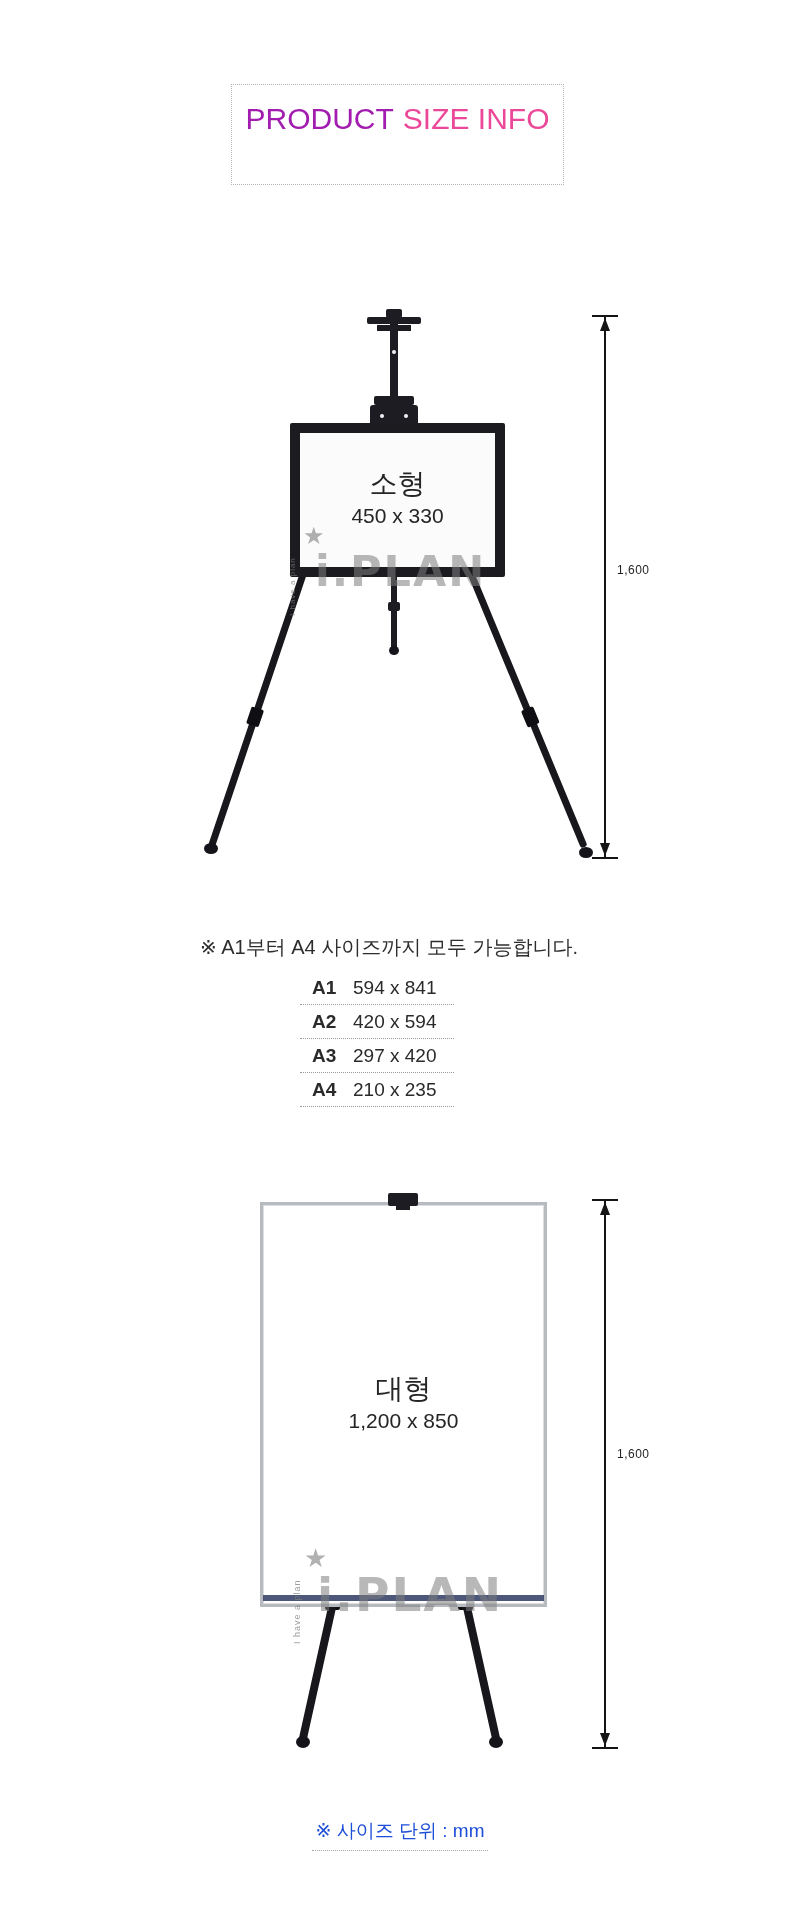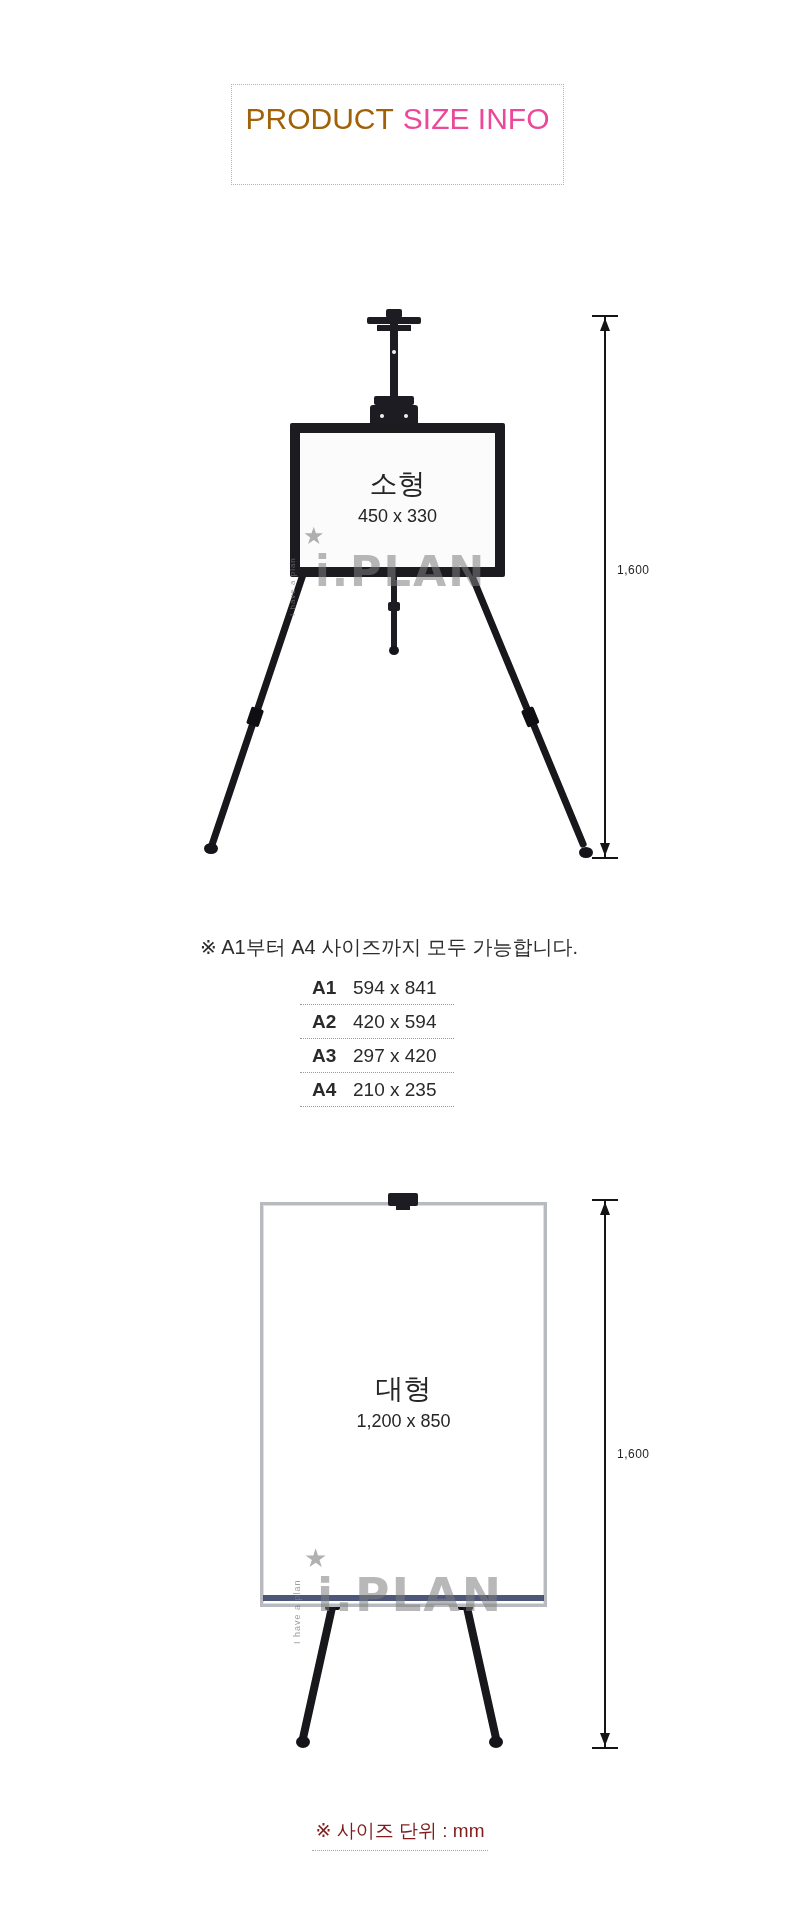--- a/index.html
+++ b/index.html
@@ -2,48 +2,48 @@
 <html><head>
 <meta charset="utf-8">
 <style>
   html,body{margin:0;padding:0;background:#fff;}
   .page{position:relative;width:800px;height:1920px;background:#ffffff;overflow:hidden;
         font-family:"Liberation Sans","DejaVu Sans",sans-serif;color:#2e2e2e;}
   .abs{position:absolute;}
   
   .header-box{border:1px dotted #b3b3b3;text-align:center;background:#fff;}
   .header-title{margin-top:17px;font-size:30px;line-height:34px;letter-spacing:0px;font-weight:500;white-space:nowrap;}
-  .t-gray{color:#a16207;margin-right:9px;}
+  .t-gray{color:#a21caf;margin-right:9px;}
   .t-red{color:#ec4899;}
   .header-sub{margin-top:5px;font-size:19px;line-height:24px;color:#67686b;letter-spacing:1px;}
   
   .blk{background:#1c1c22;position:absolute;}
   .leg{position:absolute;background:#17171c;transform-origin:50% 0;border-radius:3px;}
   .clampbox{position:absolute;background:#0e0e13;border-radius:2px;}
   .foot{position:absolute;background:#14141a;border-radius:50%;}
   .board-small{position:absolute;background:#fbfbfc;border:10px solid #1b1b20;border-radius:2px;
                display:flex;flex-direction:column;align-items:center;justify-content:center;z-index:2;}
   .board-large{position:absolute;background:#ffffff;border:3px solid #b7babe;box-shadow:inset 0 0 0 1px #dcdee1;
                display:flex;flex-direction:column;align-items:center;justify-content:center;z-index:2;}
   .board-label{font-size:28px;color:#252525;text-align:center;line-height:26px;}
-  .board-size{font-size:18px;color:#252525;text-align:left;line-height:26px;margin-top:6px;}
+  .board-size{font-size:21px;color:#252525;text-align:left;line-height:26px;margin-top:6px;}
   .screw{position:absolute;background:#f2f2f2;border-radius:50%;}
   
   .dim-line{position:absolute;width:2px;background:#151515;}
   .dim-cap{position:absolute;width:26px;height:2px;background:#151515;}
   .dim-head-up{position:absolute;width:0;height:0;border-left:5px solid transparent;border-right:5px solid transparent;border-bottom:13px solid #151515;}
   .dim-head-down{position:absolute;width:0;height:0;border-left:5px solid transparent;border-right:5px solid transparent;border-top:13px solid #151515;}
   .dim-label{position:absolute;font-size:12px;color:#1f1f1f;letter-spacing:0.5px;}
   
   .note{position:absolute;left:0;width:778px;text-align:center;font-size:20px;color:#2d2d2d;letter-spacing:0px;}
   .size-table{position:absolute;}
   .size-row{display:flex;align-items:center;height:33px;border-bottom:1px dotted #9a9a9a;font-size:19px;color:#2a2a2a;}
   .size-name{margin-left:12px;width:41px;font-weight:bold;}
   .size-val{flex:1;}
-  .unit-note{position:absolute;left:0;width:800px;text-align:center;font-size:19px;color:#7f1d1d;}
+  .unit-note{position:absolute;left:0;width:800px;text-align:center;font-size:19px;color:#1d4ed8;}
   .unit-inner{display:inline-block;border-bottom:1px dotted #a8a8a8;padding:0 4px 6px 4px;}
   
   .wm{z-index:5;pointer-events:none;}
   .wm-star{position:absolute;color:rgba(125,125,125,0.6);}
   .wm-brand{position:absolute;font-family:"DejaVu Sans",sans-serif;font-weight:bold;color:rgba(125,125,125,0.55);letter-spacing:2px;white-space:nowrap;margin-left:16px;}
   .wm-tag{position:absolute;writing-mode:vertical-rl;transform:rotate(180deg);font-size:9px;color:rgba(125,125,125,0.75);letter-spacing:1px;white-space:nowrap;}
   .navy-strip{position:absolute;background:#2d3a63;opacity:0.85;z-index:3;}
 </style>
 </head>
 <body>

